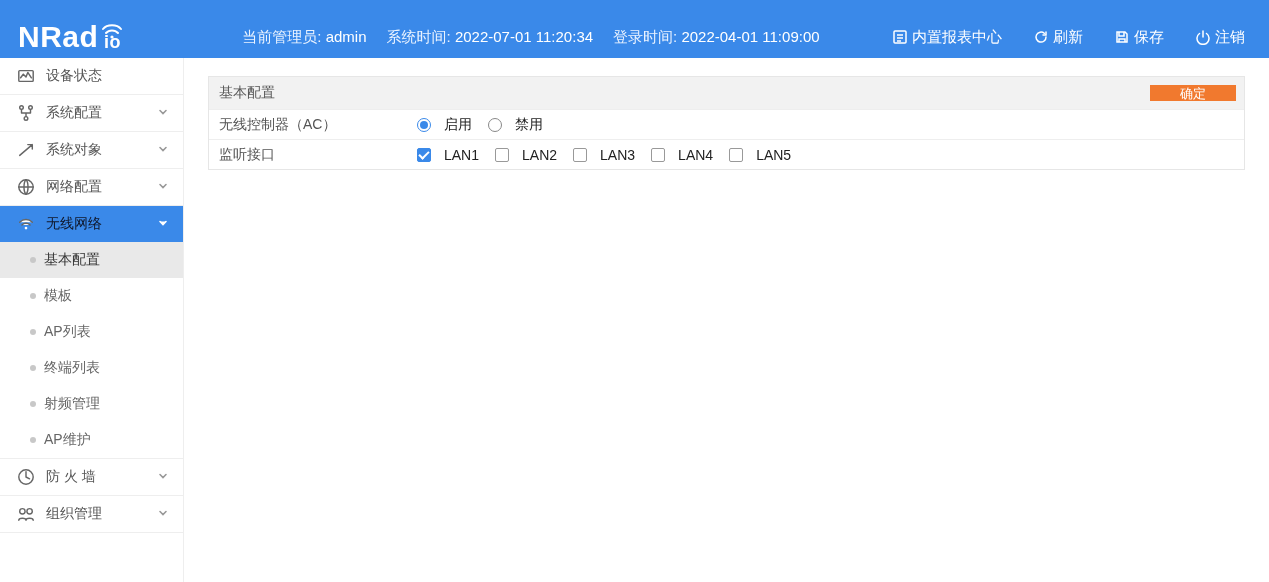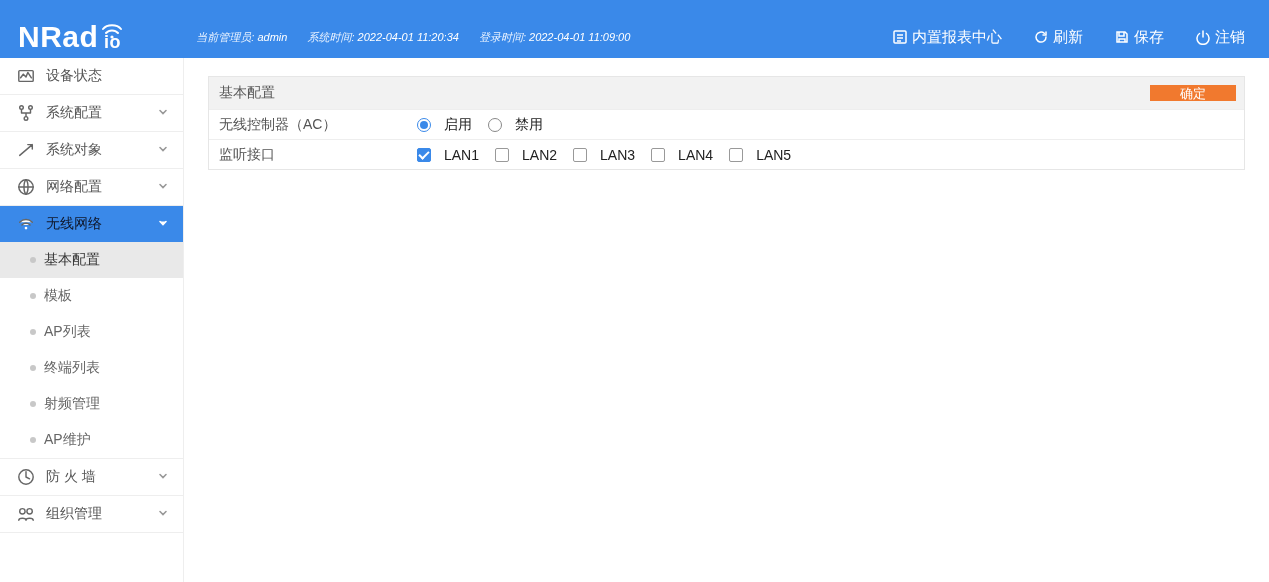--- a/index.html
+++ b/index.html
@@ -28,26 +28,25 @@
     align-items: flex-end;
     font-weight: 700;
     font-size: 30px;
     letter-spacing: 0.5px;
     user-select: none;
     font-family: Arial, sans-serif;
   }
   .logo svg { margin-left: 2px; margin-bottom: 6px; }
 
   .header-info {
-    margin-left: 72px;
+    margin-left: 118px;
     display: flex;
     gap: 20px;
-    font-size: 11px;
+    font-size: 15px;
     color: #eaf3ff;
-    font-style: italic;
   }
   .header-info span b { color: #fff; font-weight: 400; }
 
   .header-actions {
     margin-left: auto;
     display: flex;
     align-items: center;
     gap: 31px;
     font-size: 15px;
   }
@@ -231,21 +230,21 @@
     </svg>
   </div>
 
   <div class="header-info">
     <span>
       <span>当前管理员:</span>
       <b>admin</b>
     </span>
     <span>
       <span>系统时间:</span>
-      <b>2022-04-01 11:20:34</b>
+      <b>2022-07-01 11:20:34</b>
     </span>
     <span>
       <span>登录时间:</span>
       <b>2022-04-01 11:09:00</b>
     </span>
   </div>
 
   <div class="header-actions">
     <div class="action">
       <svg width="16" height="16" viewBox="0 0 16 16" fill="none" stroke="#fff" stroke-width="1.5">

